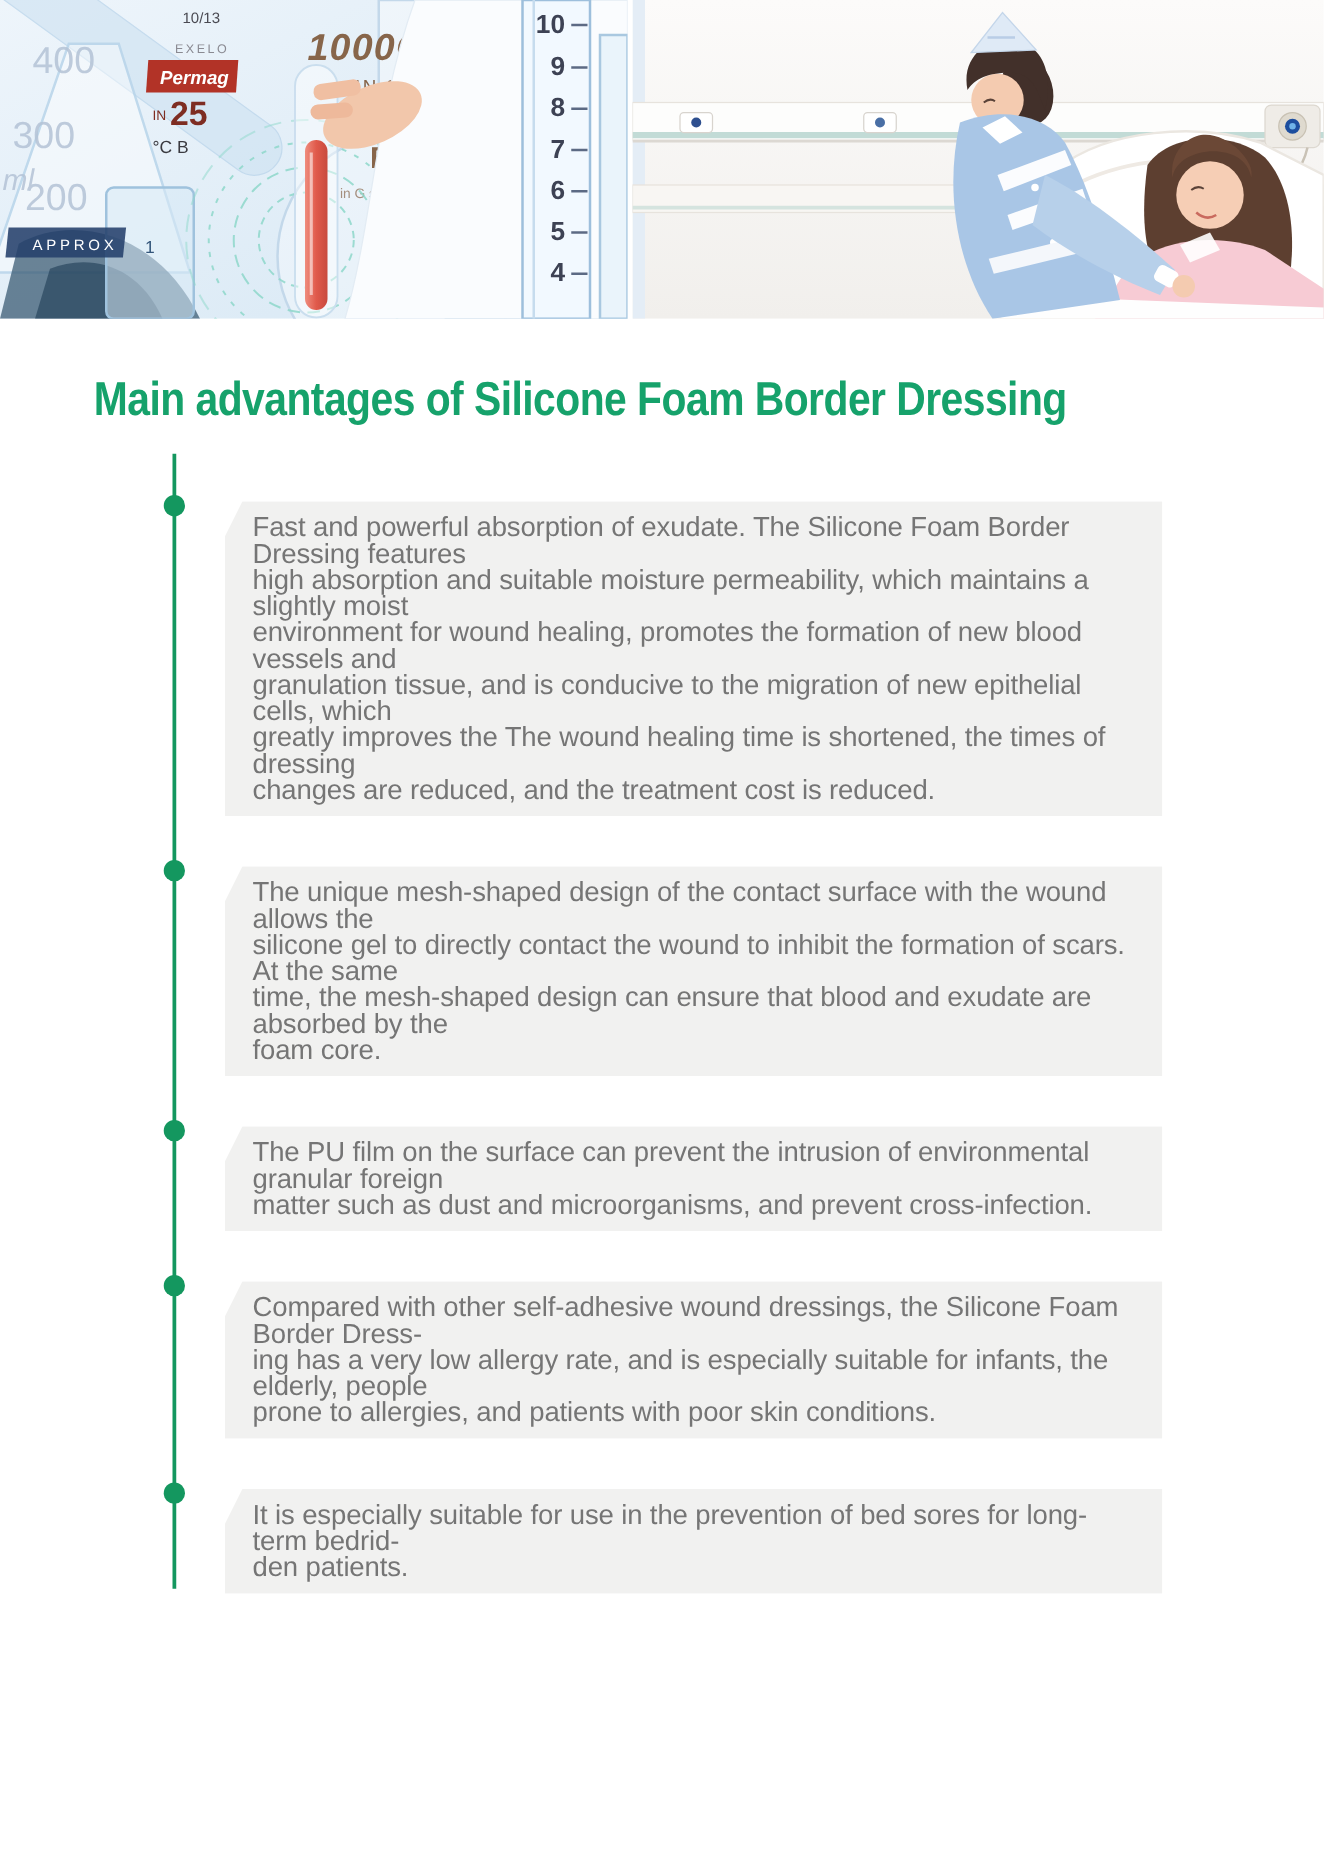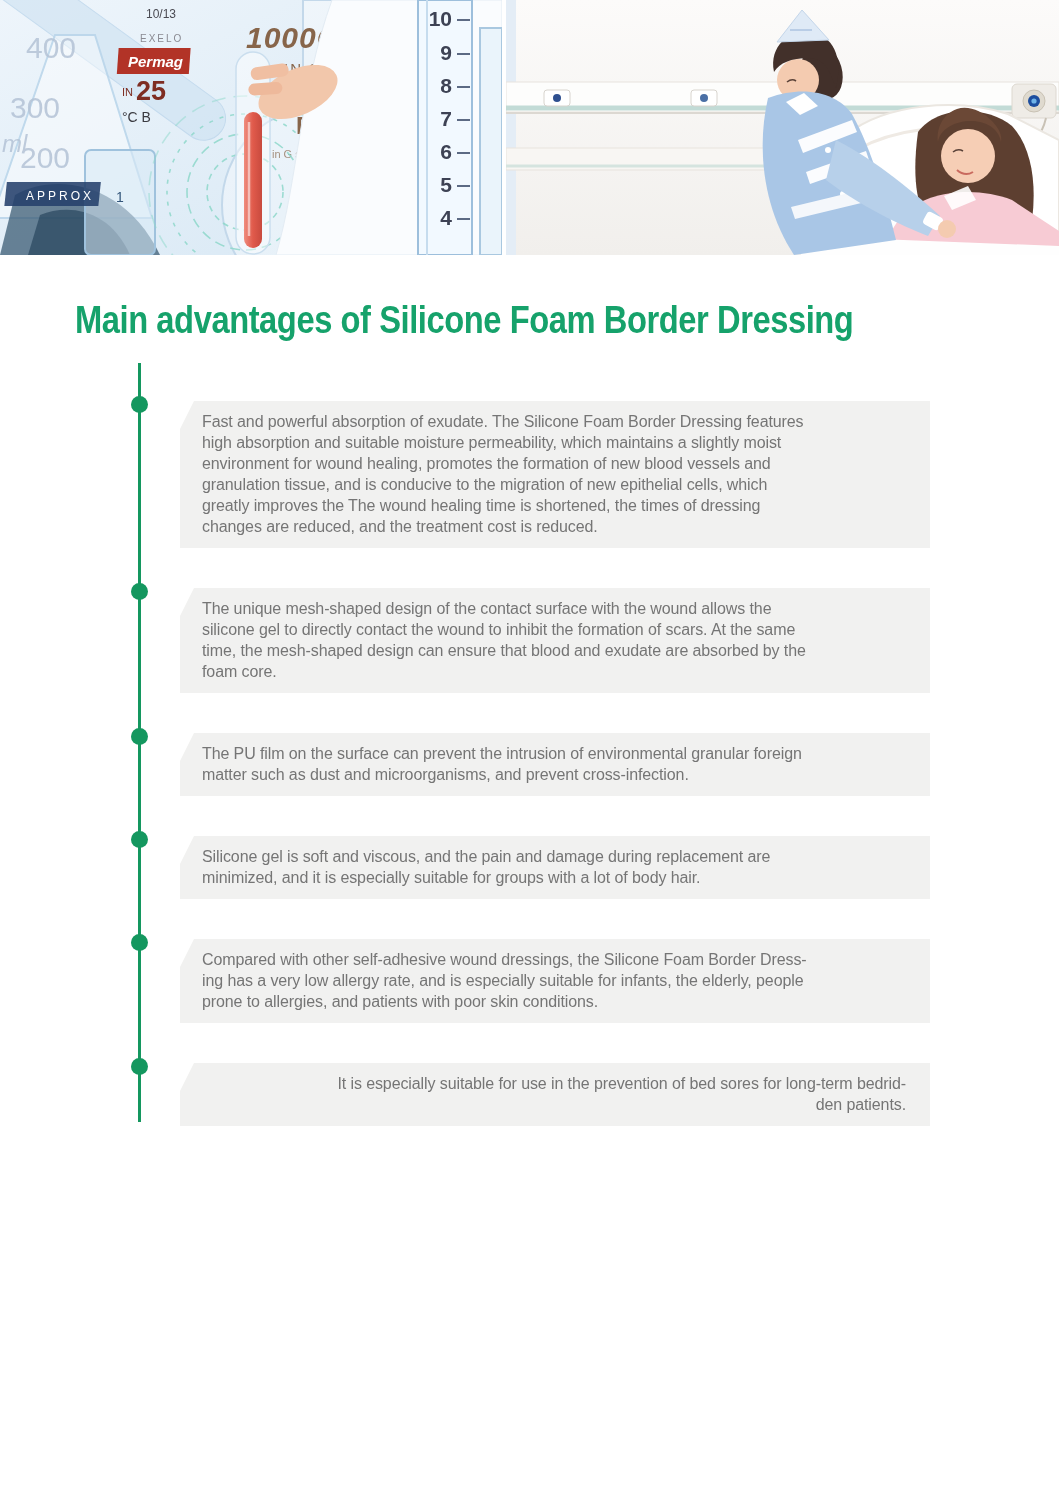--- a/index.html
+++ b/index.html
@@ -41,33 +41,33 @@
     margin:20px 130px 0 180px;
     padding-top:38px;
   }
   .timeline-line{
     position:absolute;
     left:-42px;top:0;bottom:4px;
     width:3px;
     background:var(--rail-green);
   }
   .t-item{position:relative;margin-bottom:40px;}
-  .t-item:last-child{margin-bottom:0;text-align:right;}
+  .t-item:last-child{margin-bottom:0;}
   .t-dot{
     position:absolute;
     left:-49px;top:-5px;
     width:17px;height:17px;
     border-radius:50%;
     background:var(--rail-green);
   }
   .t-block{
     background:var(--block-bg);
     color:var(--block-text);
     padding:10px 24px 11px 22px;
-    font-size:16px;
+    font-size:22px;
     line-height:21px;
     letter-spacing:-0.1px;
     white-space:pre-line;
     clip-path:polygon(14px 0, 100% 0, 100% 100%, 0 100%, 0 28px);
   }
 </style>
 </head>
 <body>
 
 <div class="page">
@@ -273,25 +273,20 @@
 time, the mesh-shaped design can ensure that blood and exudate are absorbed by the
 foam core.</div>
     </div>
     <div class="t-item">
       <span class="t-dot"></span>
       <div class="t-block">The PU film on the surface can prevent the intrusion of environmental granular foreign
 matter such as dust and microorganisms, and prevent cross-infection.</div>
     </div>
     <div class="t-item">
       <span class="t-dot"></span>
-      <div class="t-block">Silicone gel is soft and viscous, and the pain and damage during replacement are
-minimized, and it is especially suitable for groups with a lot of body hair.</div>
-    </div>
-    <div class="t-item">
-      <span class="t-dot"></span>
       <div class="t-block">Compared with other self-adhesive wound dressings, the Silicone Foam Border Dress-
 ing has a very low allergy rate, and is especially suitable for infants, the elderly, people
 prone to allergies, and patients with poor skin conditions.</div>
     </div>
     <div class="t-item">
       <span class="t-dot"></span>
       <div class="t-block">It is especially suitable for use in the prevention of bed sores for long-term bedrid-
 den patients.</div>
     </div>
   </div>

